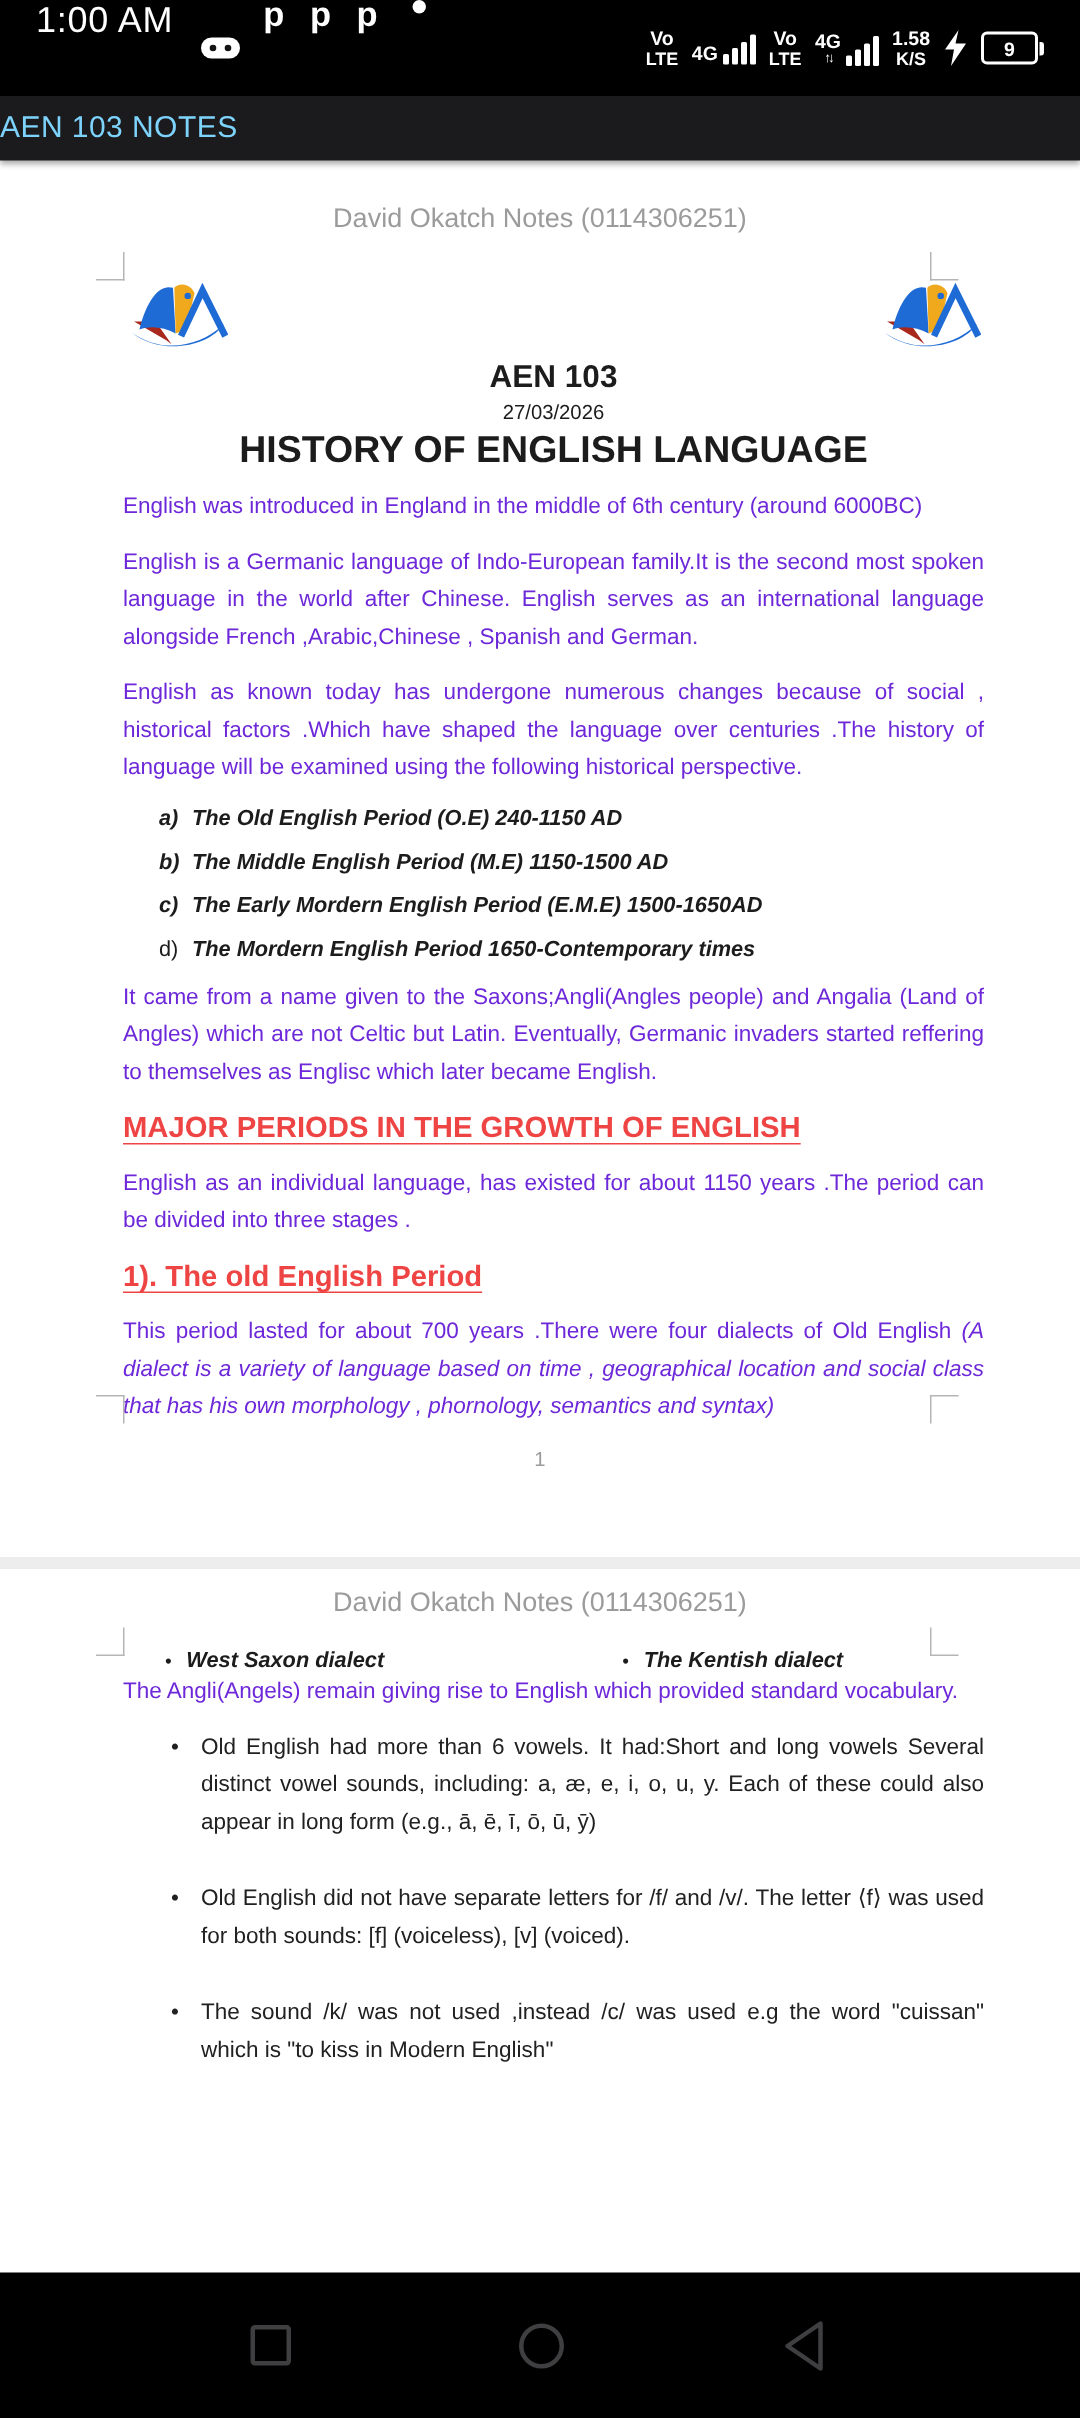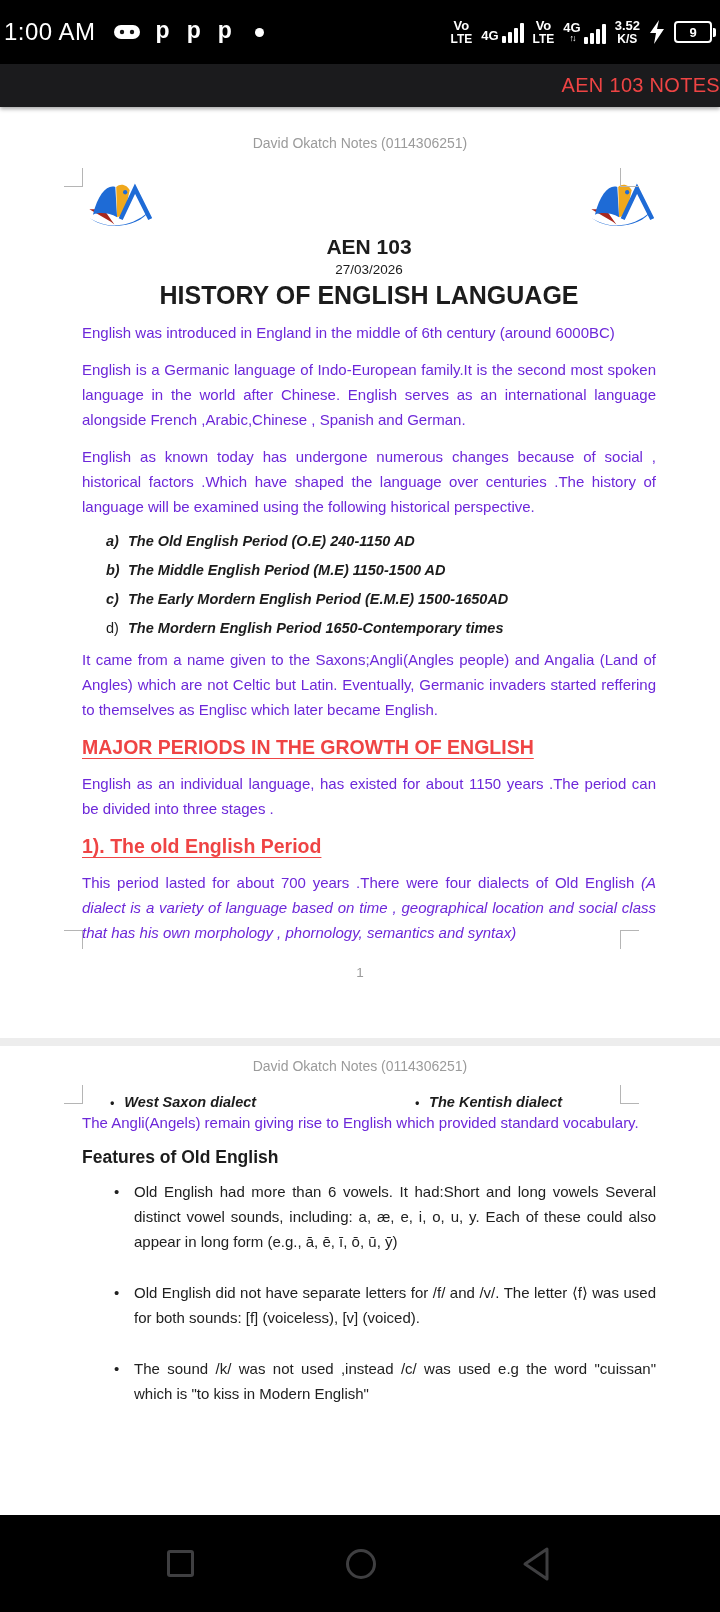--- a/index.html
+++ b/index.html
@@ -1,51 +1,51 @@
 <!DOCTYPE html>
 <html><head>
 <meta charset="utf-8">
 <style>
   * { margin: 0; padding: 0; box-sizing: border-box; }
   html, body { background: #000; }
   body { font-family: "Liberation Sans", "DejaVu Sans", sans-serif; }
   .screen { position: relative; width: 720px; height: 1612px; margin: 0 auto; background: #fff; overflow: hidden; }
 
   
-  .status-bar { height: 64px; background: #000; color: #fff; display: flex; align-items: center; padding: 0 4px; }
+  .status-bar { height: 64px; background: #000; color: #fff; display: flex; padding: 0 24px; }
   .status-time { font-size: 24px; font-weight: 400; letter-spacing: .5px; margin-right: 18px; }
   .sicon { display: inline-flex; align-items: center; margin-right: 16px; }
   .p-glyph { font-size: 23px; font-weight: 700; line-height: 1; margin-right: 17px; transform: translateY(-2px); }
   .dot-glyph { width: 9px; height: 9px; border-radius: 50%; background: #fff; margin-left: 6px; }
   .sb-right { margin-left: auto; display: flex; align-items: center; gap: 9px; }
   .stack { display: flex; flex-direction: column; align-items: center; line-height: 1; }
   .stack .l1 { font-size: 13px; font-weight: 700; }
   .stack .l2 { font-size: 12px; font-weight: 700; margin-top: 1px; }
   .net { display: flex; align-items: flex-end; gap: 3px; }
   .net .stack { margin-bottom: 1px; }
   .net .updown { font-size: 9px; letter-spacing: -2px; }
   .bars { display: flex; align-items: flex-end; gap: 2px; height: 22px; }
   .bars i { display: block; width: 4px; background: #fff; border-radius: 1px; }
   .bars i:nth-child(1){height:7px} .bars i:nth-child(2){height:11px}
   .bars i:nth-child(3){height:15px} .bars i:nth-child(4){height:20px}
   .battery { display: flex; align-items: center; }
   .battery-body { width: 38px; height: 22px; border: 2px solid #fff; border-radius: 4px; display: flex; align-items: center; justify-content: center; font-size: 13px; font-weight: 700; }
   .battery-cap { width: 3px; height: 9px; background: #fff; border-radius: 0 2px 2px 0; margin-left: 1px; }
 
   
-  .app-bar { height: 43px; background: #1b1b1d; color: #ef4444; display: flex; align-items: center; justify-content: flex-end; font-size: 20px; letter-spacing: .3px; box-shadow: 0 2px 4px rgba(0,0,0,.35); position: relative; z-index: 2; }
+  .app-bar { height: 43px; background: #1b1b1d; color: #7dd3fc; display: flex; align-items: center; justify-content: flex-start; font-size: 20px; letter-spacing: .3px; box-shadow: 0 2px 4px rgba(0,0,0,.35); position: relative; z-index: 2; }
 
   
   .doc { position: relative; height: 1408px; background: #fff; overflow: hidden; }
   .page { position: relative; background: #fff; overflow: hidden; }
   .page-1 { height: 931px; }
   .page-divider { height: 8px; background: #ededed; }
   .page-2 { height: 469px; }
   .content { padding-left: 82px; padding-right: 64px; }
-  .doc-header-note { text-align: center; color: #9b9b9b; font-size: 14px; }
+  .doc-header-note { text-align: center; color: #9b9b9b; font-size: 18px; }
   .page-1 .doc-header-note { padding-top: 28px; }
   .page-2 .doc-header-note { padding-top: 12px; }
 
   .crop { position: absolute; width: 19px; height: 19px; }
   .crop.tl { border-right: 1px solid #b5b5b5; border-bottom: 1px solid #b5b5b5; }
   .crop.tr { border-left: 1px solid #b5b5b5; border-bottom: 1px solid #b5b5b5; }
   .crop.bl { border-right: 1px solid #b5b5b5; border-top: 1px solid #b5b5b5; }
   .crop.br { border-left: 1px solid #b5b5b5; border-top: 1px solid #b5b5b5; }
 
   .logos-row { display: flex; justify-content: space-between; align-items: flex-start; margin-top: 26px; padding: 0 2px; }
@@ -133,21 +133,21 @@
           <span class="updown">↑↓</span>
         </span>
         <span class="bars">
             <i></i>
             <i></i>
             <i></i>
             <i></i>
           </span>
       </span>
       <span class="stack">
-        <span class="l1">3.52</span>
+        <span class="l1">1.58</span>
         <span class="l2">K/S</span>
       </span>
       <span class="sicon" style="margin:0">
         <svg width="16" height="24" viewBox="0 0 16 24">
           <path d="M10 0 L1 13 H7 L5 24 L15 9 H8 Z" fill="#fff"></path>
         </svg>
       </span>
       <span class="battery">
         <span class="battery-body">
             <span>9</span>
@@ -250,21 +250,20 @@
           <div class="dialect-col2">
             <div class="dialect-item">
               <span class="b">•</span>
               <span>The Kentish dialect</span>
             </div>
           </div>
         </div>
 
         <p class="para">The Angli(Angels) remain giving rise to English which provided standard vocabulary.</p>
 
-        <h3 class="h-sub">Features of Old English</h3>
 
         <div class="feature-list">
           <div class="feature-item">
             <span class="b">•</span>
             <span class="txt">Old English had more than 6 vowels. It had:Short and long vowels Several distinct vowel sounds, including:  a, æ, e, i, o, u, y.   Each of these could also appear in long form (e.g., ā, ē, ī, ō, ū, ȳ)</span>
           </div>
           <div class="feature-item">
             <span class="b">•</span>
             <span class="txt">Old English did not have separate letters for /f/ and /v/. The letter ⟨f⟩ was used for both sounds: [f] (voiceless), [v] (voiced).</span>
           </div>

